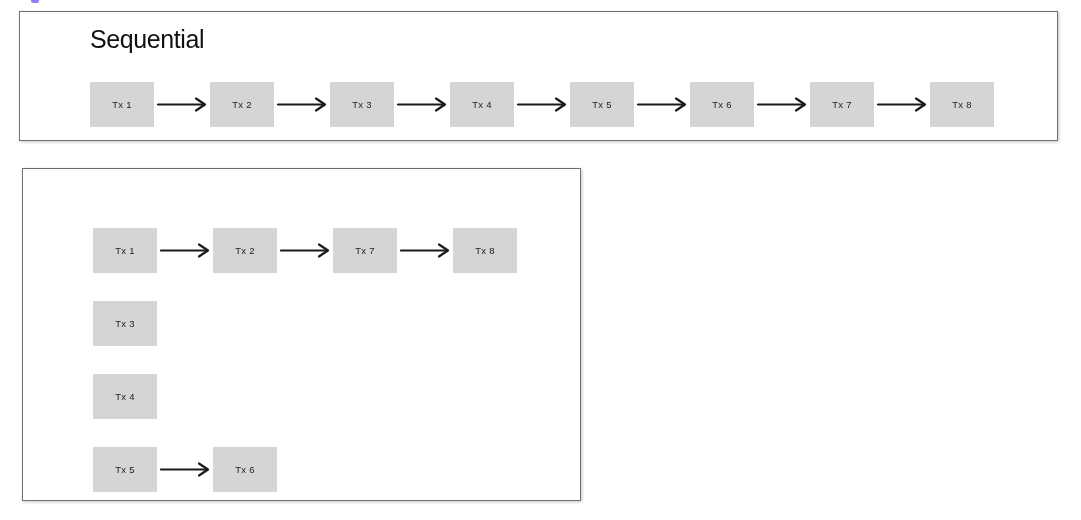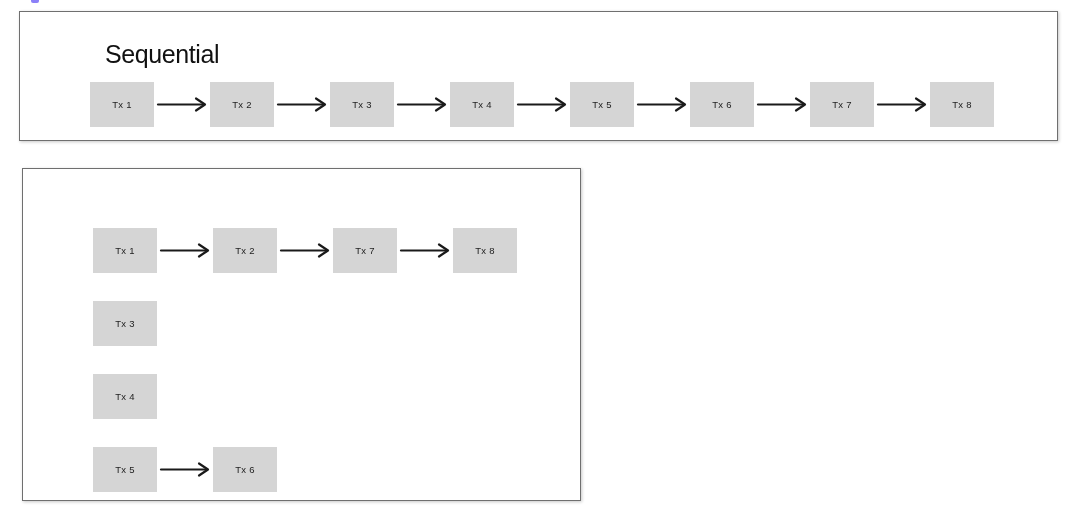--- a/index.html
+++ b/index.html
@@ -36,21 +36,21 @@
     width: 1039px;
     height: 130px;
   }
   .panel-parallel {
     left: 22px;
     top: 168px;
     width: 559px;
     height: 333px;
   }
   .panel-title {
-    margin: 15px;
+    margin: 0;
     position: absolute;
     left: 70px;
     top: 13px;
     font-size: 25px;
     font-weight: 500;
     letter-spacing: -0.4px;
     line-height: 1.15;
     color: var(--title-text, #111111);
   }
   .rows {

